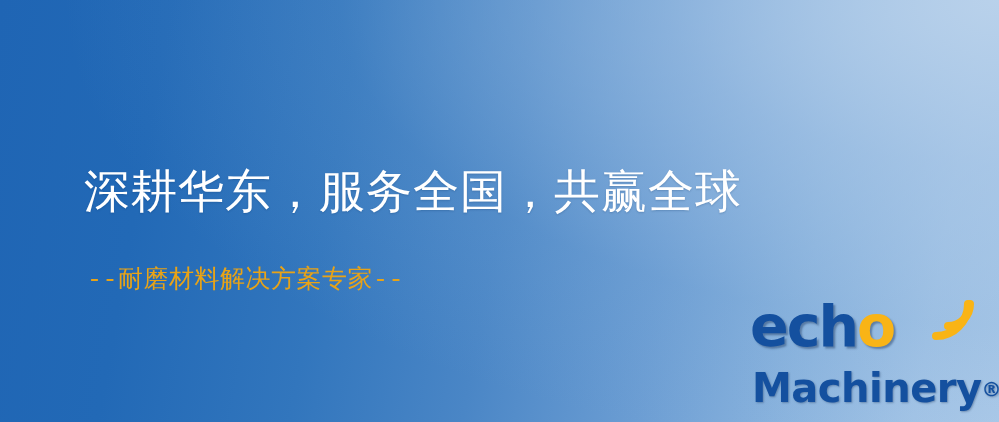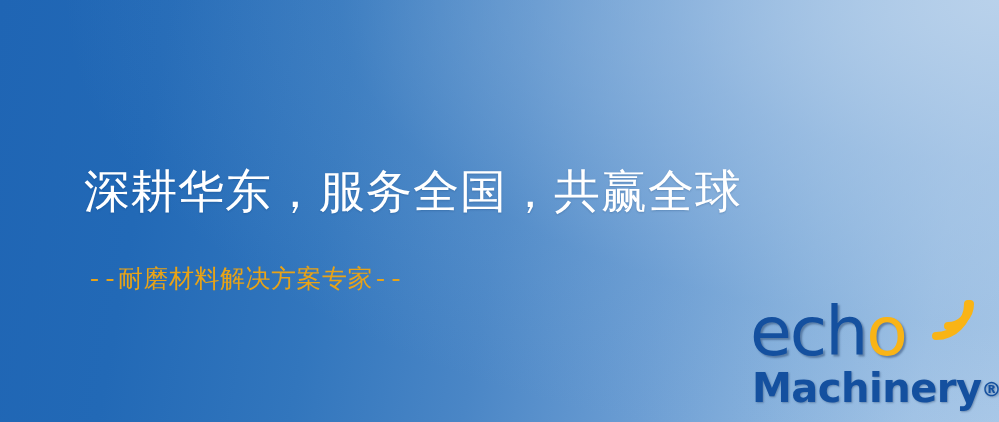--- a/index.html
+++ b/index.html
@@ -71,22 +71,22 @@
     left: 0;
     top: 0;
     width: 244px;
     height: 76px;
   }
   .logo-echo {
     position: absolute;
     left: 2px;
     top: 2px;
     font-family: "DejaVu Sans", "Liberation Sans", sans-serif;
-    font-size: 68px;
-    font-weight: normal;
+    font-size: 57px;
+    font-weight: bold;
     line-height: 1;
     color: #14509f;
     letter-spacing: -2px;
     text-shadow: 2px 2px 2px rgba(20,45,85,0.42);
   }
   .logo-echo .o-gold {
     color: #f9b416;
   }
   .logo-arcs {
     position: absolute;

